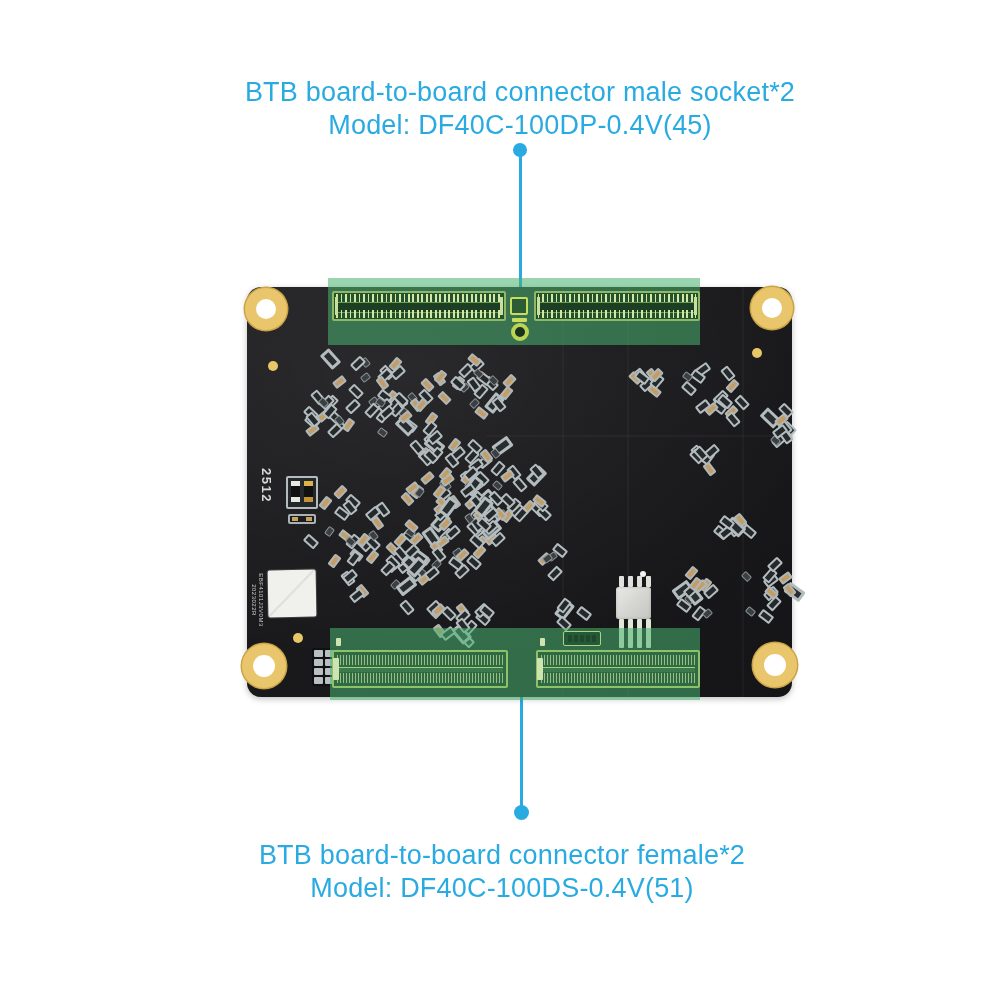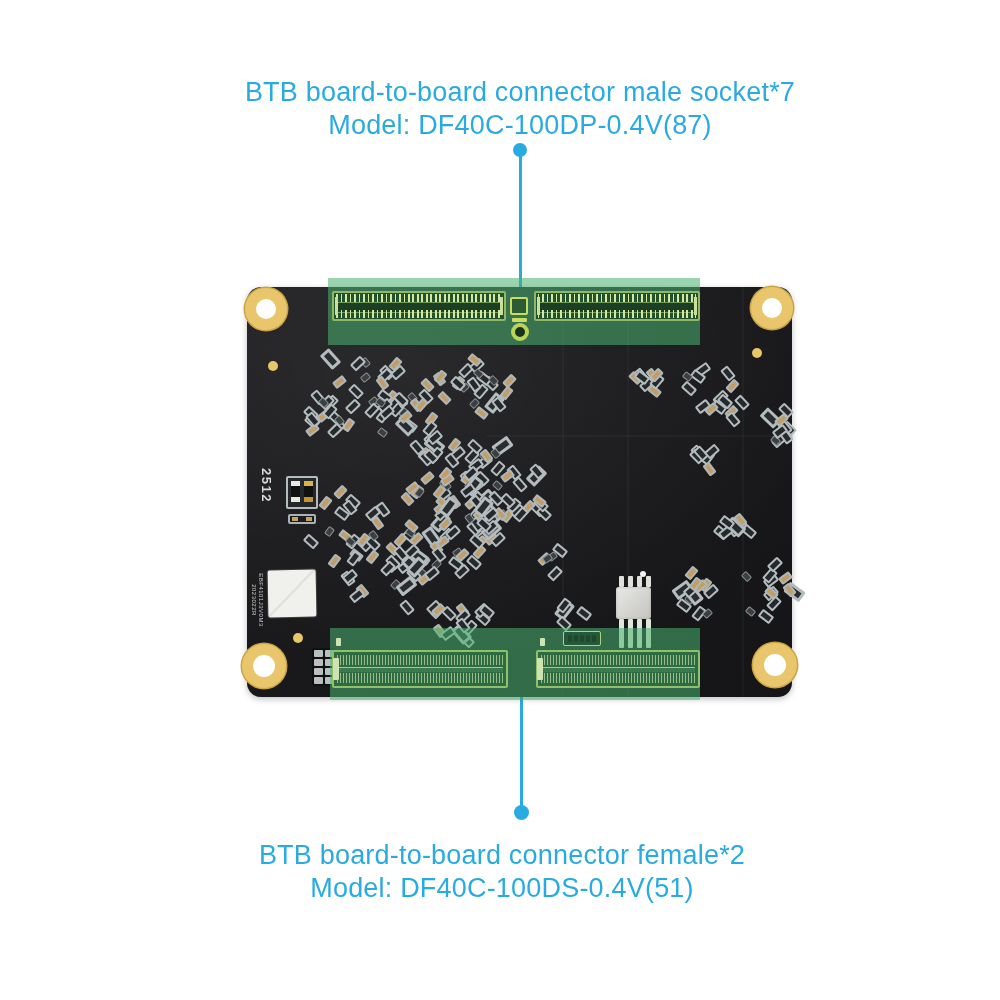--- a/index.html
+++ b/index.html
@@ -117,22 +117,22 @@
   #hdr-out span{width:4px;height:7px;background:#1c4a2b;border-radius:1px;}
 
   .mark{position:absolute;z-index:5;background:#cfe3b0;border-radius:1px;}
 </style>
 </head>
 <body>
 
 <div id="stage">
 
   <div class="anno" id="anno-top">
-    <div>BTB board-to-board connector male socket*7</div>
-    <div>Model: DF40C-100DP-0.4V(87)</div>
+    <div>BTB board-to-board connector male socket*2</div>
+    <div>Model: DF40C-100DP-0.4V(45)</div>
   </div>
 
   <div class="anno" id="anno-bottom">
     <div>BTB board-to-board connector female*2</div>
     <div>Model: DF40C-100DS-0.4V(51)</div>
   </div>
 
   <div id="board">
     <div class="trace" style="left:315px;top:0;width:2px;height:410px;"></div>
     <div class="trace" style="left:380px;top:0;width:2px;height:410px;"></div>

